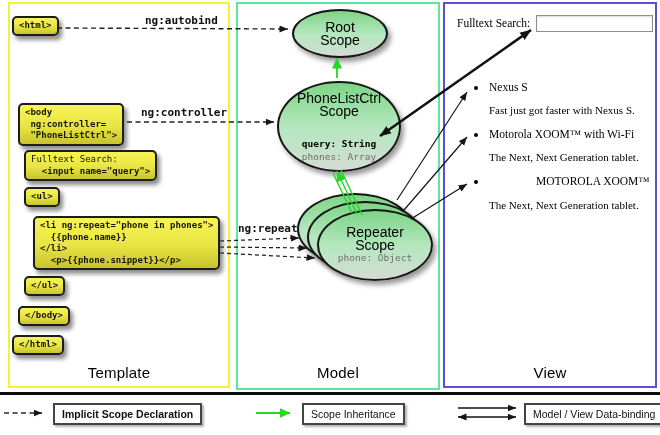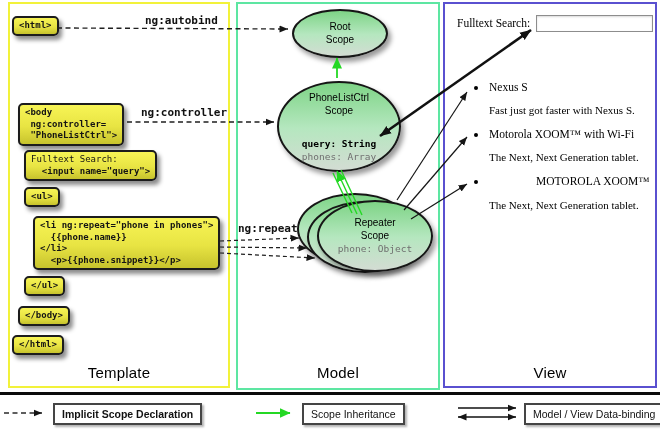--- a/index.html
+++ b/index.html
@@ -27,32 +27,32 @@
   
   .arrow-label{position:absolute;z-index:16;font-family:"DejaVu Sans Mono",monospace;
                font-size:11px;font-weight:bold;color:#111;white-space:nowrap;}
 
   
   .scope{position:absolute;z-index:10;border:2px solid #161616;border-radius:50%;
          background:linear-gradient(180deg,#7ed486 0%,#b5e7bf 52%,#d3dcd3 100%);
          box-shadow:3px 4px 5px rgba(0,0,0,0.4);
          display:flex;flex-direction:column;align-items:center;justify-content:center;
          text-align:center;}
-  .scope-title{font-size:10px;line-height:12.5px;color:#000;}
+  .scope-title{font-size:14px;line-height:12.5px;color:#000;}
   .scope-prop{font-family:"DejaVu Sans Mono",monospace;font-size:9.5px;line-height:13px;
               color:#6f6f6f;white-space:pre;}
   .scope-prop.emph{color:#000;font-weight:bold;}
   #scope-root{left:292px;top:9px;width:92px;height:45px;}
   #scope-root .scope-title{width:46px;}
   #scope-phonelist{left:277px;top:81px;width:120px;height:85px;padding-top:2px;}
   #scope-phonelist .scope-title{width:86px;margin-bottom:20px;}
   .rep-shadow{position:absolute;z-index:9;border:2px solid #161616;border-radius:50%;
          background:linear-gradient(180deg,#7ed486 0%,#b5e7bf 52%,#d3dcd3 100%);
          box-shadow:3px 4px 5px rgba(0,0,0,0.4);width:112px;height:68px;}
-  #scope-repeater{left:317px;top:200px;width:112px;height:68px;z-index:11;}
+  #scope-repeater{left:317px;top:209px;width:112px;height:68px;z-index:11;}
   #scope-repeater .scope-title{width:64px;}
 
   
   .serif{font-family:"Liberation Serif",serif;color:#000;}
   #fulltext-label{position:absolute;left:457px;top:17px;font-size:11.5px;}
   #search-input{position:absolute;left:536px;top:15px;width:111px;height:15px;z-index:20;
                 border:1px solid #8d8d8d;background:#fff;box-shadow:inset 0 1px 2px rgba(0,0,0,0.15);
                 font-size:11px;padding:0 2px;}
   .v-title{position:absolute;left:489px;font-size:11.5px;white-space:nowrap;}
   .v-desc{position:absolute;left:489px;font-size:11px;white-space:nowrap;}

